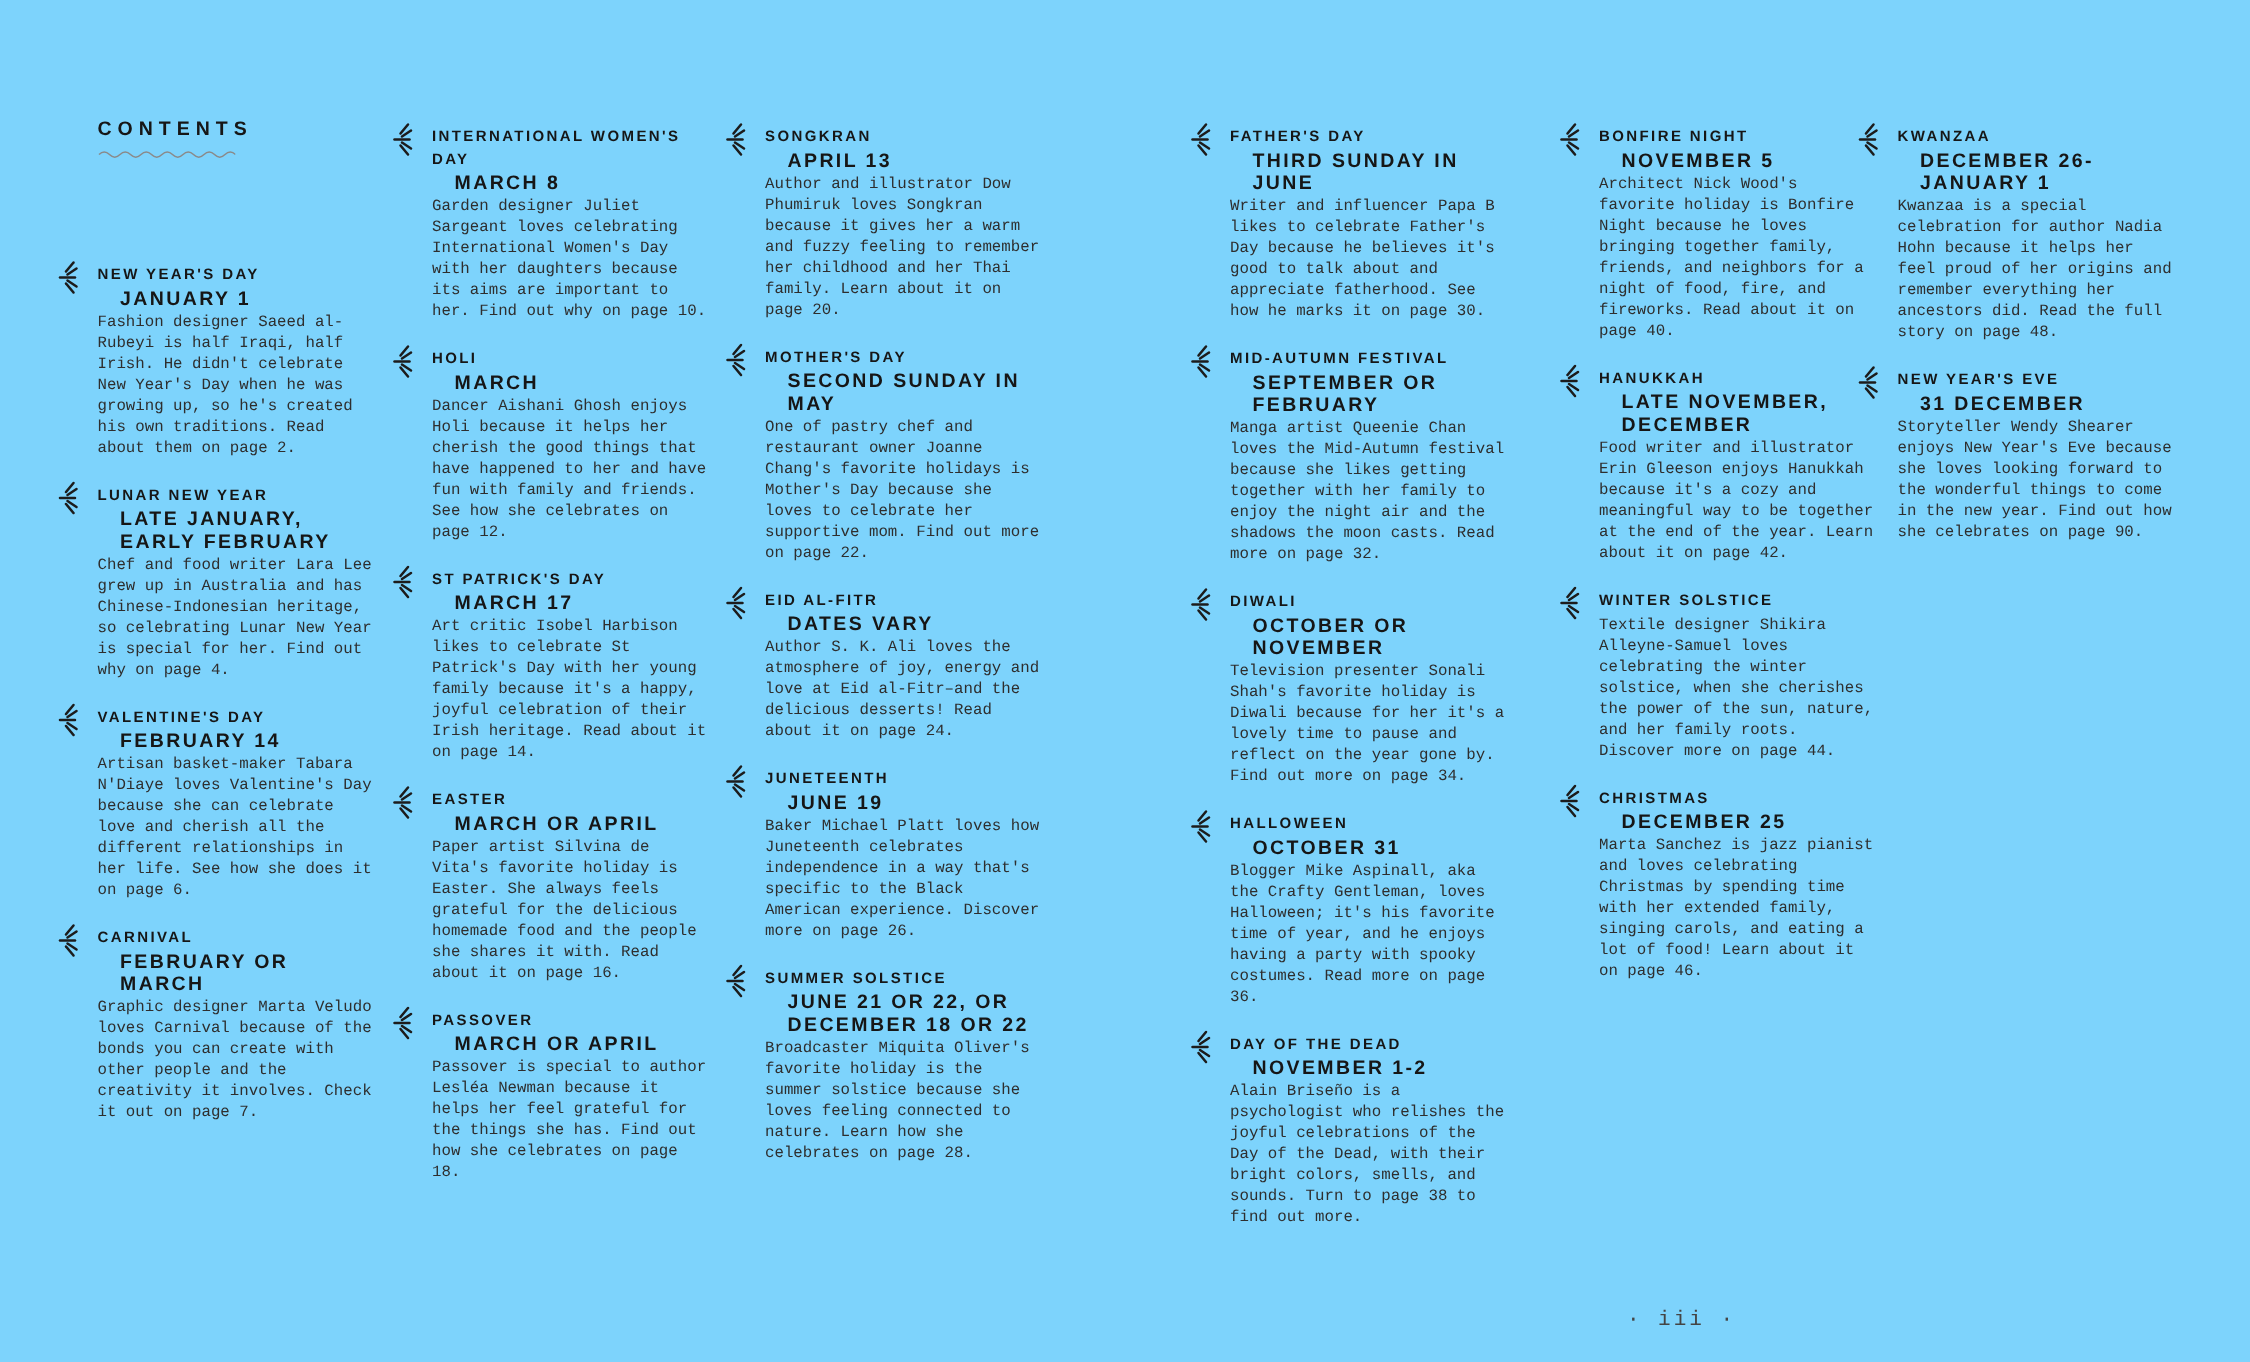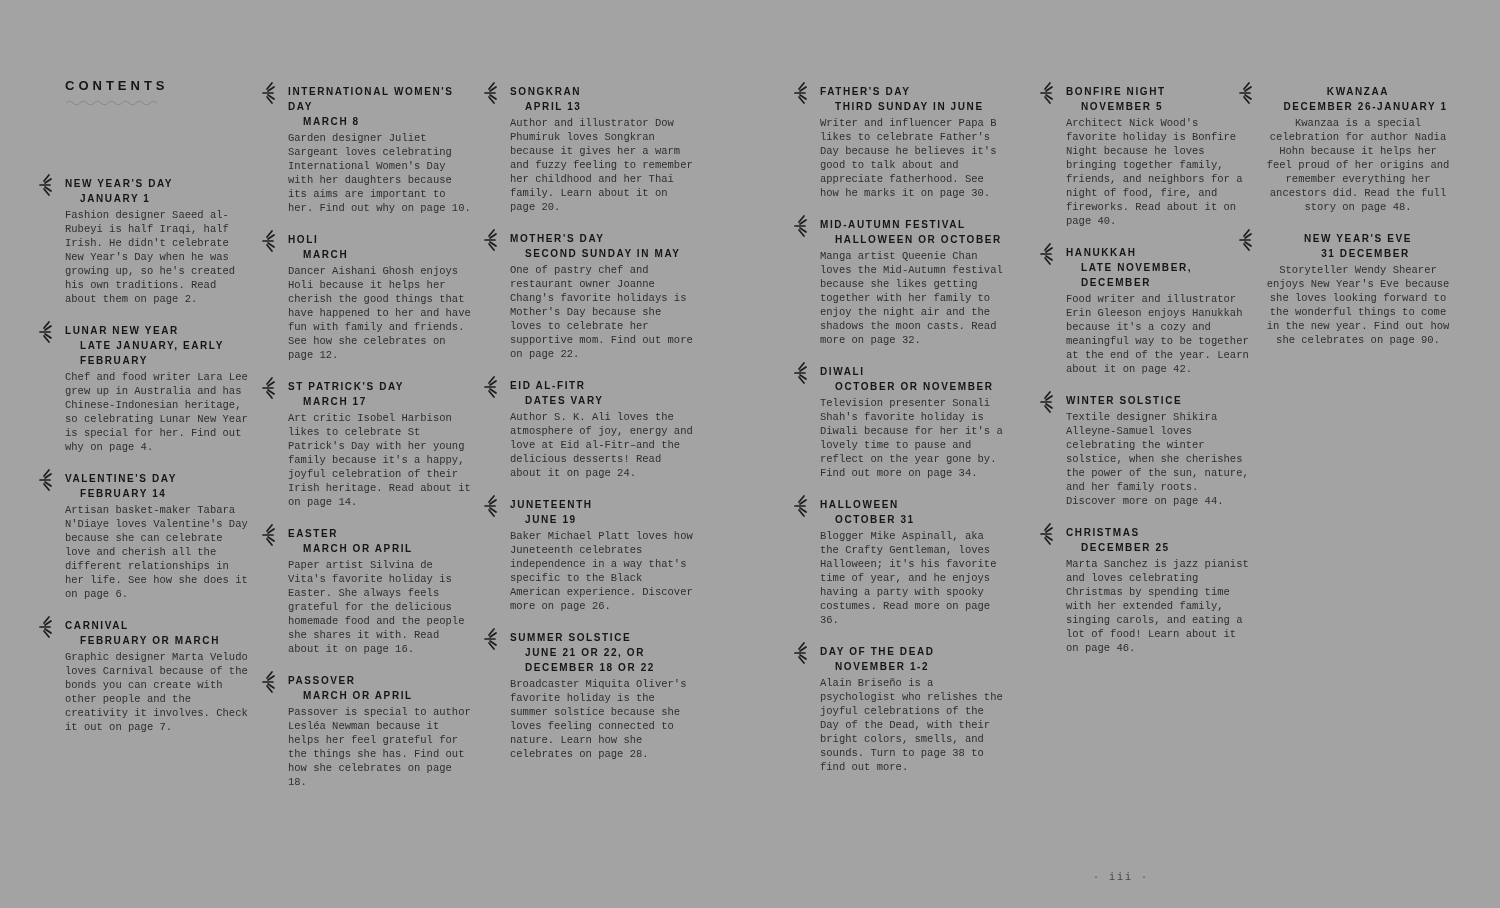--- a/index.html
+++ b/index.html
@@ -5,21 +5,21 @@
   html, body {
     margin: 0;
     padding: 0;
     background: #ffffff;
     font-family: "Liberation Sans", sans-serif;
   }
   .spread {
     position: relative;
     width: 1500px;
     height: 908px;
-    background: #a3a3a3;
+    background: #7dd3fc;
     overflow: hidden;
     color: #1c1c1c;
   }
   .contents-header {
     position: absolute;
     left: 65px;
     top: 78px;
   }
   .contents-title {
     font-size: 13px;
@@ -47,42 +47,42 @@
     height: 24px;
   }
   .entry-title {
     font-size: 10px;
     font-weight: bold;
     letter-spacing: 1.6px;
     line-height: 15px;
     color: #161616;
   }
   .entry-date {
-    font-size: 10px;
+    font-size: 13px;
     font-weight: bold;
     letter-spacing: 1.6px;
     line-height: 15px;
     color: #161616;
     padding-left: 15px;
   }
   .entry-body {
     margin-top: 2px;
     font-family: "Liberation Mono", monospace;
     font-size: 10.5px;
     line-height: 14px;
     color: #2e2e2e;
   }
   .page-number {
     position: absolute;
     left: 1076px;
     top: 872px;
     width: 90px;
     text-align: center;
     font-family: "Liberation Mono", monospace;
-    font-size: 10px;
+    font-size: 14px;
     letter-spacing: 2px;
     color: #444444;
   }
 </style>
 </head>
 <body>
 
 <div class="spread">
 
   <div class="contents-header">
@@ -344,21 +344,21 @@
       <g stroke="#1c1c1c" stroke-width="1.7" stroke-linecap="round" fill="none">
         <line x1="13" y1="2" x2="8" y2="8"></line>
         <line x1="15" y1="6" x2="9" y2="10"></line>
         <line x1="14" y1="12" x2="4" y2="12"></line>
         <line x1="15" y1="18" x2="9" y2="14"></line>
         <line x1="13" y1="22" x2="8" y2="16"></line>
       </g>
     </svg>
     <div class="entry-text">
       <div class="entry-title">MID-AUTUMN FESTIVAL</div>
-      <div class="entry-date">HALLOWEEN OR OCTOBER</div>
+      <div class="entry-date">SEPTEMBER OR FEBRUARY</div>
       <div class="entry-body">Manga artist Queenie Chan loves the Mid-Autumn festival because she likes getting together with her family to enjoy the night air and the shadows the moon casts. Read more on page 32.</div>
     </div>
   </div>
       <div class="entry">
     <svg class="burst" viewBox="0 0 20 24">
       <g stroke="#1c1c1c" stroke-width="1.7" stroke-linecap="round" fill="none">
         <line x1="13" y1="2" x2="8" y2="8"></line>
         <line x1="15" y1="6" x2="9" y2="10"></line>
         <line x1="14" y1="12" x2="4" y2="12"></line>
         <line x1="15" y1="18" x2="9" y2="14"></line>
@@ -462,21 +462,21 @@
         <line x1="13" y1="22" x2="8" y2="16"></line>
       </g>
     </svg>
     <div class="entry-text">
       <div class="entry-title">CHRISTMAS</div>
       <div class="entry-date">DECEMBER 25</div>
       <div class="entry-body">Marta Sanchez is jazz pianist and loves celebrating Christmas by spending time with her extended family, singing carols, and eating a lot of food! Learn about it on page 46.</div>
     </div>
   </div>
     </div>
-  <div class="col" style="left:1265px; top:84px;text-align:center;">
+  <div class="col" style="left:1265px; top:84px;">
       <div class="entry">
     <svg class="burst" viewBox="0 0 20 24">
       <g stroke="#1c1c1c" stroke-width="1.7" stroke-linecap="round" fill="none">
         <line x1="13" y1="2" x2="8" y2="8"></line>
         <line x1="15" y1="6" x2="9" y2="10"></line>
         <line x1="14" y1="12" x2="4" y2="12"></line>
         <line x1="15" y1="18" x2="9" y2="14"></line>
         <line x1="13" y1="22" x2="8" y2="16"></line>
       </g>
     </svg>

